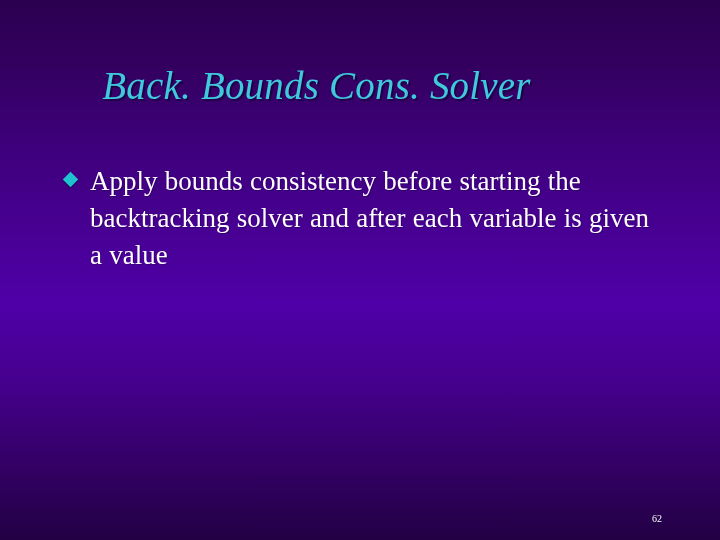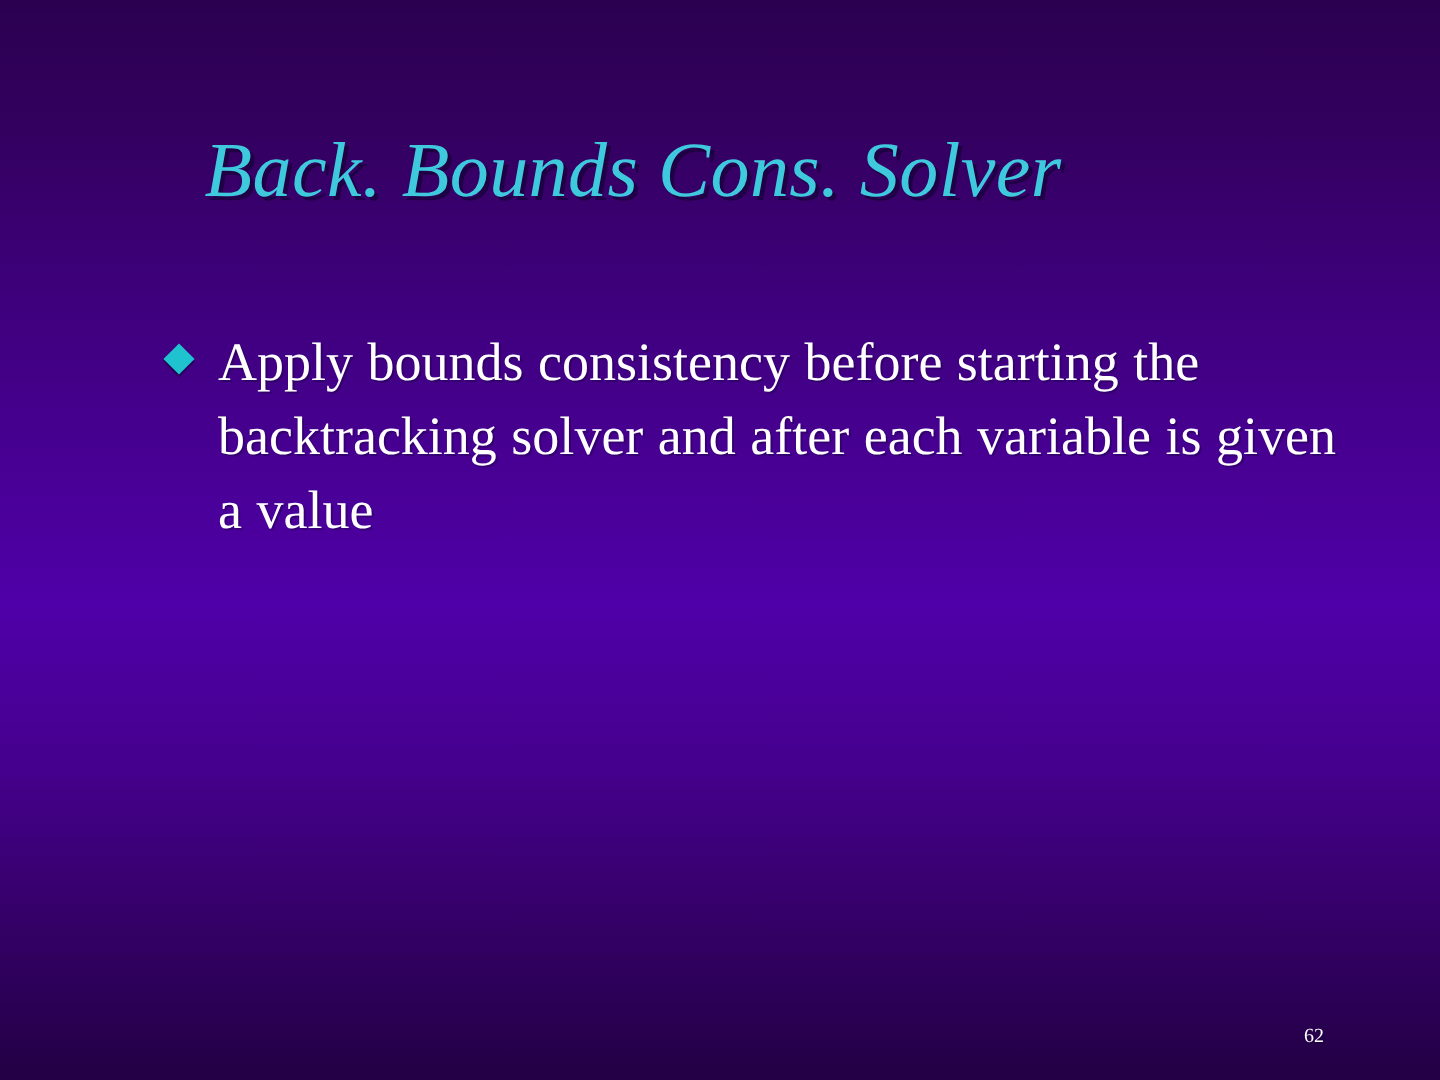--- a/index.html
+++ b/index.html
@@ -49,21 +49,21 @@
     letter-spacing: 0.2px;
     color: #3fc9dd;
     text-shadow: 2px 2px 0 rgba(12, 0, 40, 0.55);
     margin: 0;
     white-space: nowrap;
   }
 
   
   #body-block {
     position: absolute;
-    left: 76px;
+    left: 57px;
     top: 163px;
     width: 600px;
   }
 
   .bullet-item {
     position: relative;
     padding-left: 33px;
     margin: 0;
   }
 

